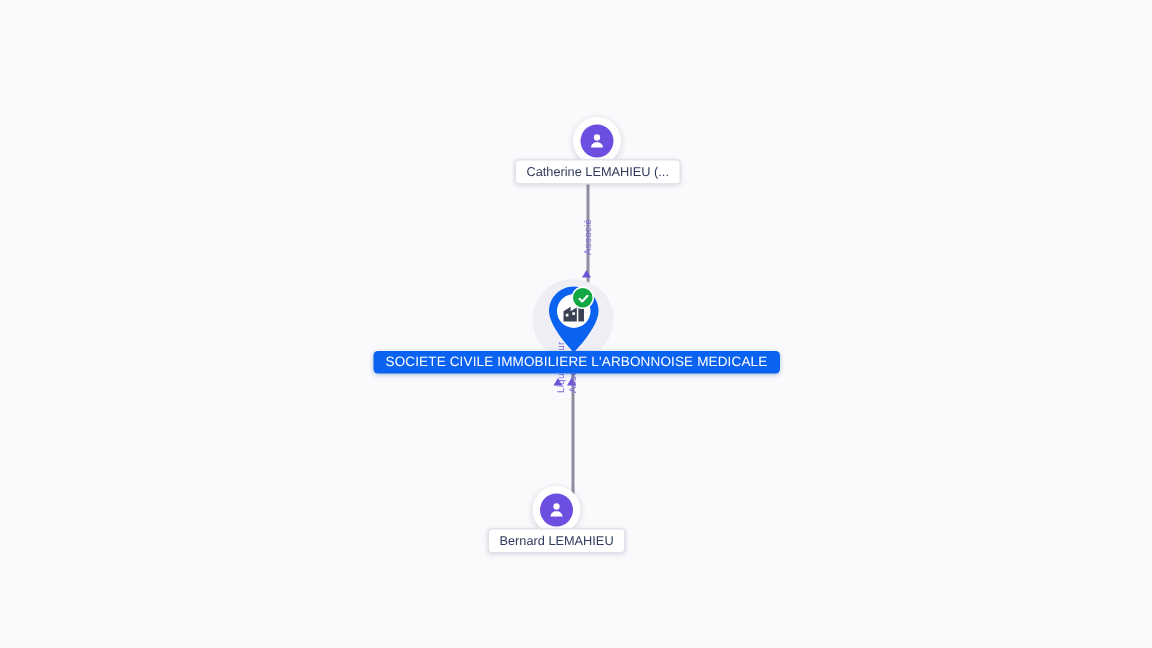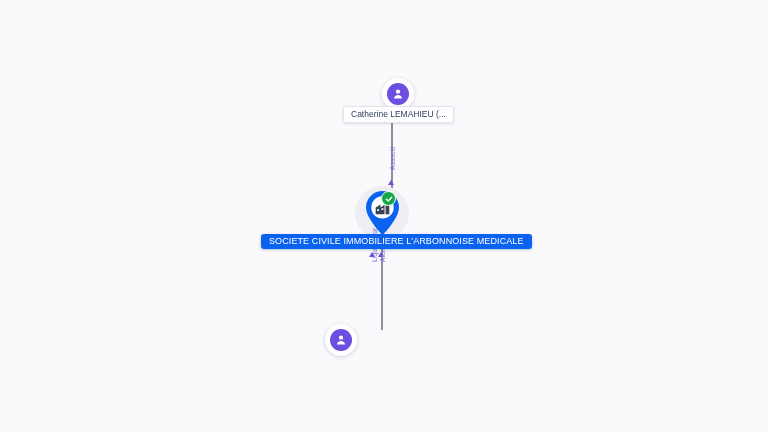--- a/index.html
+++ b/index.html
@@ -145,21 +145,20 @@
     top: 234px;
     background: #0a62f0;
     border-radius: 3px;
     padding: 2px 8px 3px 8px;
     font-size: 9px;
     color: #ffffff;
     white-space: nowrap;
     letter-spacing: 0.1px;
     box-shadow: 0 1px 3px rgba(10,60,160,0.3);
     z-index: 5;
-    margin-left: 12px;
   }
 </style>
 </head>
 <body>
 
 <div id="graph">
 
   <div class="edge-line edge-top"></div>
   <div class="arrow-up" style="left:387.5px; top:180px;"></div>
   <div class="edge-label" style="left:389px; top:170px;">Associé</div>
@@ -209,15 +208,16 @@
 
   <div class="person-node" style="left:325px; top:324px;">
     <div class="avatar-ring">
       <div class="avatar">
         <svg width="14" height="14" viewBox="0 0 24 24" fill="#ffffff">
           <circle cx="12" cy="8" r="3.6"></circle>
           <path d="M5.2 19.5c0-3.8 3.1-6 6.8-6s6.8 2.2 6.8 6z"></path>
         </svg>
       </div>
     </div>
+    <div class="person-label">Bernard LEMAHIEU</div>
   </div>
 
 </div>
 
 </body></html>

